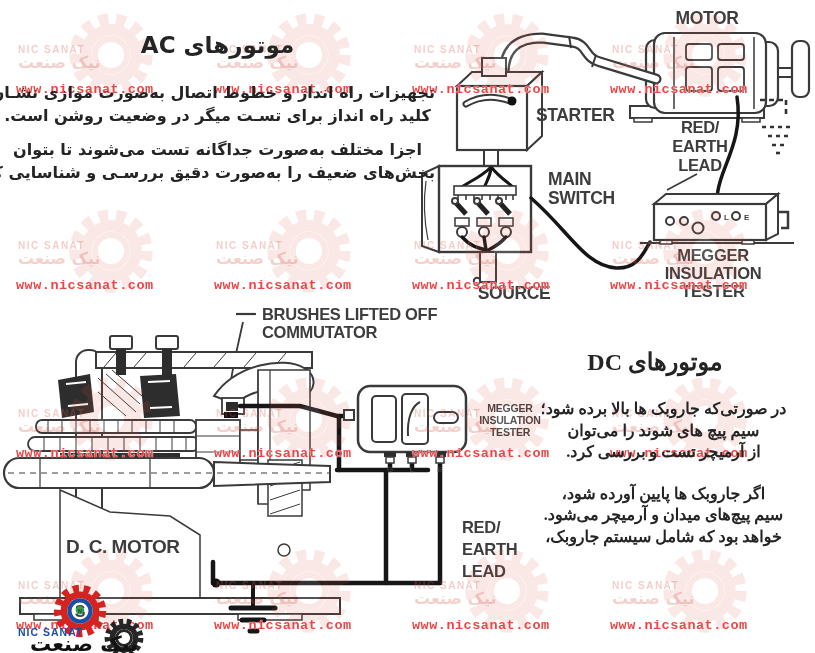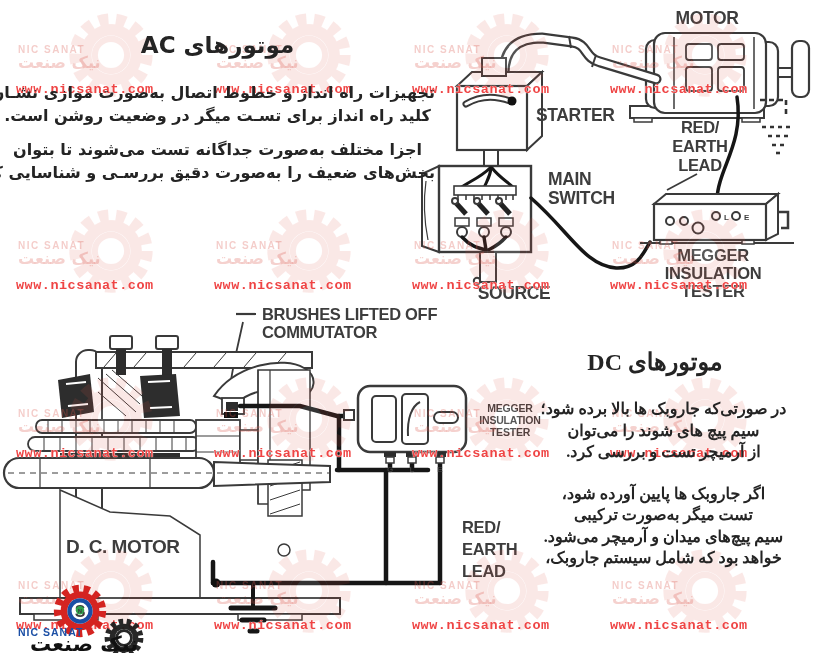--- a/index.html
+++ b/index.html
@@ -462,21 +462,20 @@
 
   <div class="fa-block dc-text">
     <div class="fa-heading">موتورهای DC</div>
     <div>
       <div class="fa-line">در صورتی‌که جاروبک ها بالا برده شود؛</div>
       <div class="fa-line">سیم پیچ های شوند را می‌توان</div>
       <div class="fa-line">از آرمیچر تست و بررسی کرد.</div>
     </div>
     <div class="fa-para2">
       <div class="fa-line">اگر جاروبک ها پایین آورده شود،</div>
-      <div class="fa-line">تست میگر به‌صورت ترکیبی</div>
       <div class="fa-line">سیم پیچ‌های میدان و آرمیچر می‌شود.</div>
       <div class="fa-line">خواهد بود که شامل سیستم جاروبک،</div>
     </div>
   </div>
 
   <div class="logo">
     <svg class="logo-gear" viewBox="0 0 64 64">
       <circle cx="32" cy="32" r="23" fill="#d42421"></circle>
       <circle cx="32" cy="32" r="26" fill="none" stroke="#d42421" stroke-width="10" stroke-dasharray="7 5.6"></circle>
       <circle cx="32" cy="32" r="15" fill="#ffffff"></circle>

